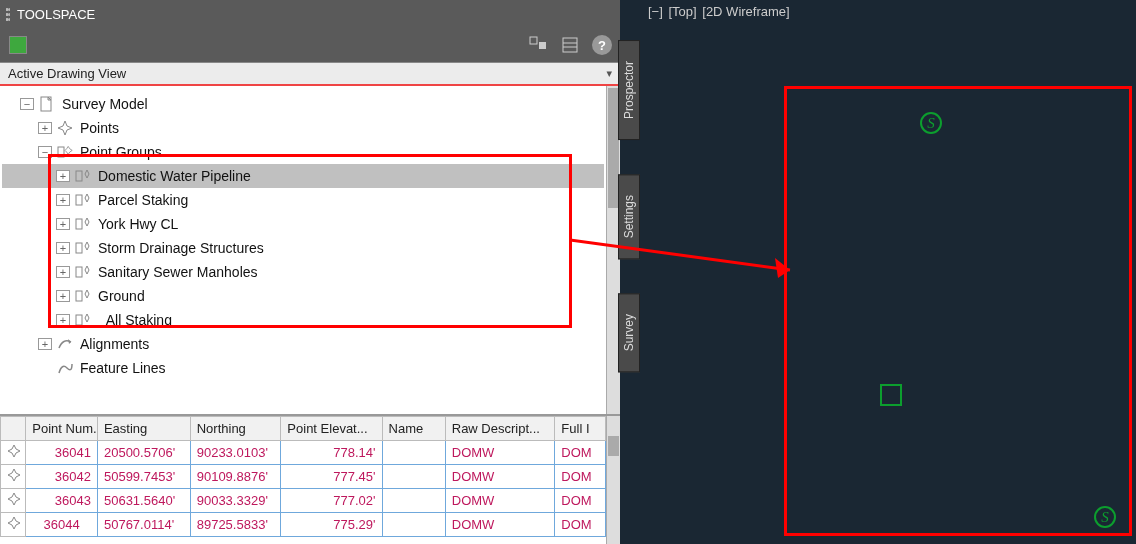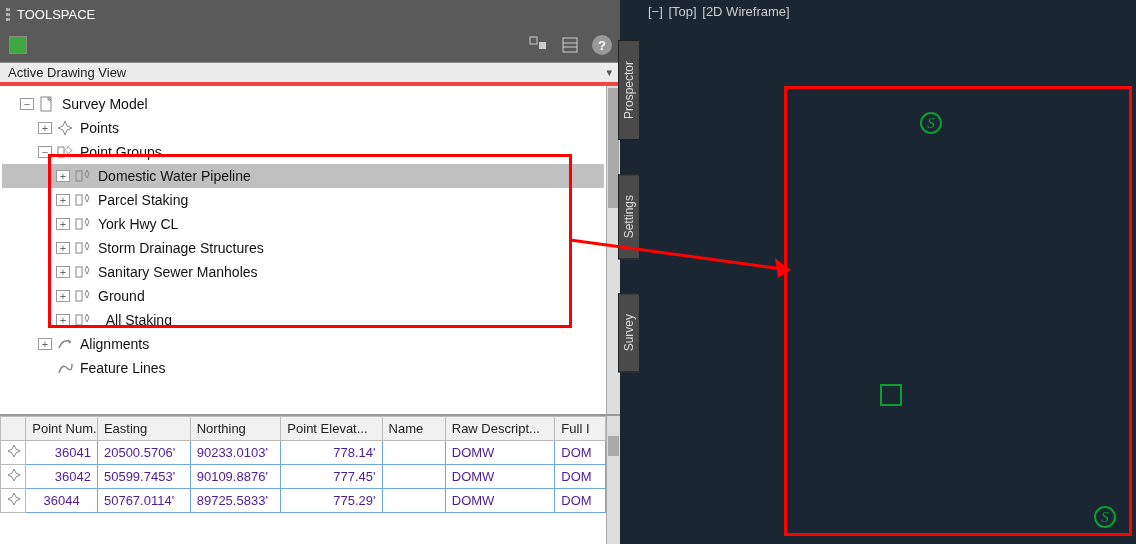--- a/index.html
+++ b/index.html
@@ -9,41 +9,41 @@
 .toolspace-header { height: 28px; background: #5a5a5a; color: #fff; font-size: 13px; display: flex; align-items: center; padding-left: 4px; }
 .grip { display: inline-flex; flex-direction: column; gap: 2px; margin-right: 6px; padding: 2px; }
 .grip span { display: block; width: 3px; height: 3px; background: #bbb; border-radius: 50%; }
 .grip .row { display: flex; gap: 2px; }
 .toolbar { height: 34px; background: #5a5a5a; display: flex; align-items: center; padding: 0 8px; gap: 12px; }
 .toolbar .spacer { flex: 1; }
 .tb-icon { width: 20px; height: 20px; display: flex; align-items: center; justify-content: center; cursor: pointer; }
 .green-doc { width: 18px; height: 18px; background: #3ea83e; border: 1px solid #888; }
 .help-icon { width: 20px; height: 20px; border-radius: 50%; background: #999; color: #fff; font-size: 13px; font-weight: bold; display: flex; align-items: center; justify-content: center; }
 .layer-icon svg, .sheet-icon svg { display: block; }
-.view-bar { height: 24px; background: #ececec; color: #222; font-size: 13px; display: flex; align-items: center; padding: 0 8px; border-top: 1px solid #888; border-bottom: 4px solid #ef4444; justify-content: space-between; cursor: pointer; }
+.view-bar { height: 24px; background: #ececec; color: #222; font-size: 13px; display: flex; align-items: center; padding: 0 8px; border-top: 1px solid #888; border-bottom: 2px solid #ef4444; justify-content: space-between; cursor: pointer; }
 .chev { font-size: 11px; color: #555; }
 .tree-wrap { flex: 1; background: #fff; position: relative; overflow: hidden; display: flex; }
 .tree { flex: 1; overflow: auto; padding: 6px 2px; font-size: 14px; color: #111; position: relative; }
 .tree-row { display: flex; align-items: center; height: 24px; white-space: nowrap; cursor: pointer; }
 .tree-row.selected { background: #c0c0c0; }
 .tree-row .exp { width: 14px; text-align: center; font-size: 11px; color: #666; border: 1px solid #999; height: 12px; line-height: 10px; margin-right: 4px; background: #fff; }
 .tree-row .exp.blank { border: none; background: transparent; }
 .ticon { width: 18px; height: 18px; margin-right: 6px; display: inline-flex; align-items: center; justify-content: center; }
 .ticon svg { display: block; }
 .indent1 { padding-left: 18px; }
 .indent2 { padding-left: 36px; }
 .indent3 { padding-left: 54px; }
 .bold { font-weight: normal; }
 .red-box { position: absolute; border: 3px solid #ff0000; pointer-events: none; }
 .red-tree-box { left: 48px; top: 68px; width: 524px; height: 174px; }
 .table-wrap { height: 130px; background: #fff; border-top: 2px solid #999; display: flex; }
 .table-scroll { flex: 1; overflow: hidden; position: relative; }
 table { border-collapse: collapse; width: 100%; font-size: 13px; table-layout: fixed; }
 th { background: #f1f1f1; border: 1px solid #bbb; padding: 4px 6px; text-align: left; font-weight: normal; color: #222; white-space: nowrap; overflow: hidden; }
-td { border: 1px solid #6fa8dc; padding: 3px 6px; color: #4c1d95; white-space: nowrap; overflow: hidden; }
+td { border: 1px solid #6fa8dc; padding: 3px 6px; color: #be185d; white-space: nowrap; overflow: hidden; }
 td:first-child { border-left-color: #bbb; }
 .row-icon-cell { width: 24px; text-align: center; border-color: #bbb; }
 .scrollbar { width: 14px; background: #ddd; border-left: 1px solid #aaa; position: relative; }
 .scroll-thumb { position: absolute; left: 1px; right: 1px; background: #aaa; }
 .right-panel { flex: 1; height: 100%; background: #1a2733; position: relative; }
 .canvas-header { position: absolute; top: 4px; left: 6px; color: #ccc; font-size: 13px; }
 .canvas-header span { margin-right: 2px; }
 .side-tabs { position: absolute; left: -1px; top: 0; bottom: 0; width: 22px; display: flex; flex-direction: column; }
 .side-tab { writing-mode: vertical-rl; transform: rotate(180deg); background: #4a4a4a; color: #ddd; font-size: 12px; padding: 20px 3px; text-align: center; border: 1px solid #222; cursor: pointer; margin-bottom: 4px;}
 .red-canvas-box { left: 164px; top: 86px; width: 348px; height: 450px; }
@@ -289,20 +289,32 @@
                 <td>90109.8876'</td>
                 <td style="text-align: right;">777.45'</td>
                 <td></td>
                 <td>DOMW</td>
                 <td>DOM</td>
               </tr>
               <tr>
                 <td class="row-icon-cell"><svg width="14" height="14">
                     <path d="M7 1 L9 5 L13 7 L9 9 L7 13 L5 9 L1 7 L5 5 Z" fill="none" stroke="#888"></path>
                   </svg></td>
+                <td style="text-align: right;">36043</td>
+                <td>50631.5640'</td>
+                <td>90033.3329'</td>
+                <td style="text-align: right;">777.02'</td>
+                <td></td>
+                <td>DOMW</td>
+                <td>DOM</td>
+              </tr>
+              <tr>
+                <td class="row-icon-cell"><svg width="14" height="14">
+                    <path d="M7 1 L9 5 L13 7 L9 9 L7 13 L5 9 L1 7 L5 5 Z" fill="none" stroke="#888"></path>
+                  </svg></td>
                 <td style="text-align: center;">36044</td>
                 <td>50767.0114'</td>
                 <td>89725.5833'</td>
                 <td style="text-align: right;">775.29'</td>
                 <td></td>
                 <td>DOMW</td>
                 <td>DOM</td>
               </tr>
             </tbody>
         </table>

